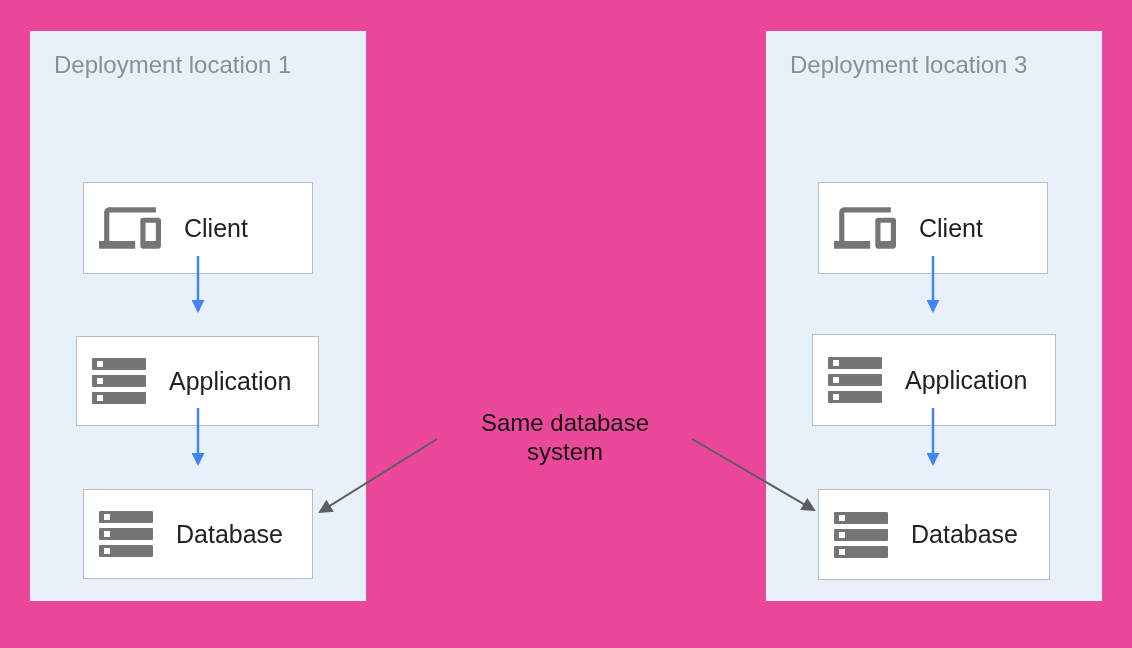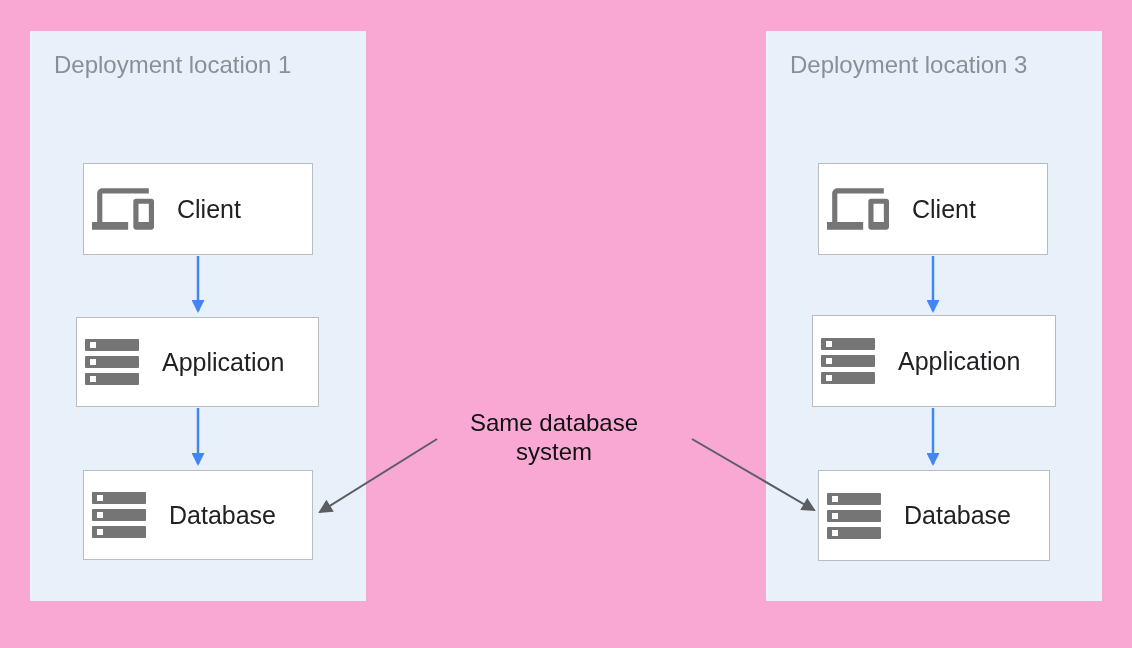--- a/index.html
+++ b/index.html
@@ -11,21 +11,21 @@
     --title_text:#8a8f94;
     --label_text:#202124;
     --icon_gray:#757575;
     --annotation_text:#111111;
   }
   html,body{margin:0;padding:0;background:#ffffff;}
   body{font-family:"Liberation Sans",sans-serif;}
   .canvas{
     position:relative;
     width:1132px;height:648px;
-    background:#f9a8d4;
+    background:#ec4899;
     overflow:hidden;
   }
   .container{
     position:absolute;
     background:var(--container_bg);
     top:31px;width:336px;height:570px;
   }
   .loc-title{
     position:absolute;
     left:24px;top:20px;
@@ -35,37 +35,38 @@
     color:var(--title_text);
     white-space:nowrap;
   }
   .node{
     position:absolute;
     box-sizing:border-box;
     background:var(--box_bg);
     border:1px solid var(--box_border);
     display:flex;
     align-items:center;
-    padding-left:8px;
+    padding-left:15px;
     gap:23px;
+    margin-top:19px;
   }
   .node .icon{
     display:inline-flex;
     align-items:center;
     justify-content:center;
     flex:0 0 auto;
   }
   .node-label{
     font-size:25px;
     color:var(--label_text);
     white-space:nowrap;
   }
   .annotation{
     position:absolute;
-    left:454px;top:408px;width:200px;
+    left:465px;top:408px;width:200px;
     text-align:center;
     font-size:24px;
     line-height:29px;
     color:var(--annotation_text);
   }
   .arrows{
     position:absolute;
     left:0;top:0;
     pointer-events:none;
   }

